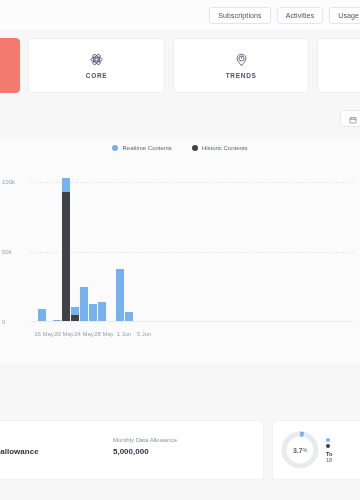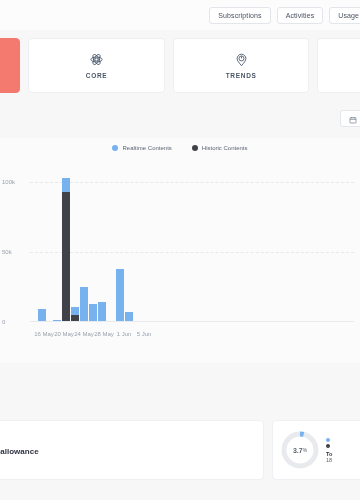--- a/index.html
+++ b/index.html
@@ -248,20 +248,24 @@
     </div>
   </div>
 
   <div class="bottom">
 
     <div class="bcard left">
       <div class="stat" style="left:-2px; top:16px;">
         <div class="stat-label">n</div>
         <div class="stat-value">ta allowance</div>
       </div>
+      <div class="stat" style="left:120px; top:16px;">
+        <div class="stat-label">Monthly Data Allowance</div>
+        <div class="stat-value">5,000,000</div>
+      </div>
     </div>
 
     <div class="bcard right">
       <div class="donut-wrap">
         <svg width="42" height="42" viewBox="0 0 42 42">
           <circle cx="21" cy="21" r="16" fill="none" stroke="#e8eaee" stroke-width="5"></circle>
           <circle id="donut-arc" cx="21" cy="21" r="16" fill="none" stroke="#77b1ee" stroke-width="5" transform="rotate(-90 21 21)" stroke-dasharray="3.719645701850315 100.53096491487338"></circle>
         </svg>
         <div class="donut-center">
           <span>3.7</span>

